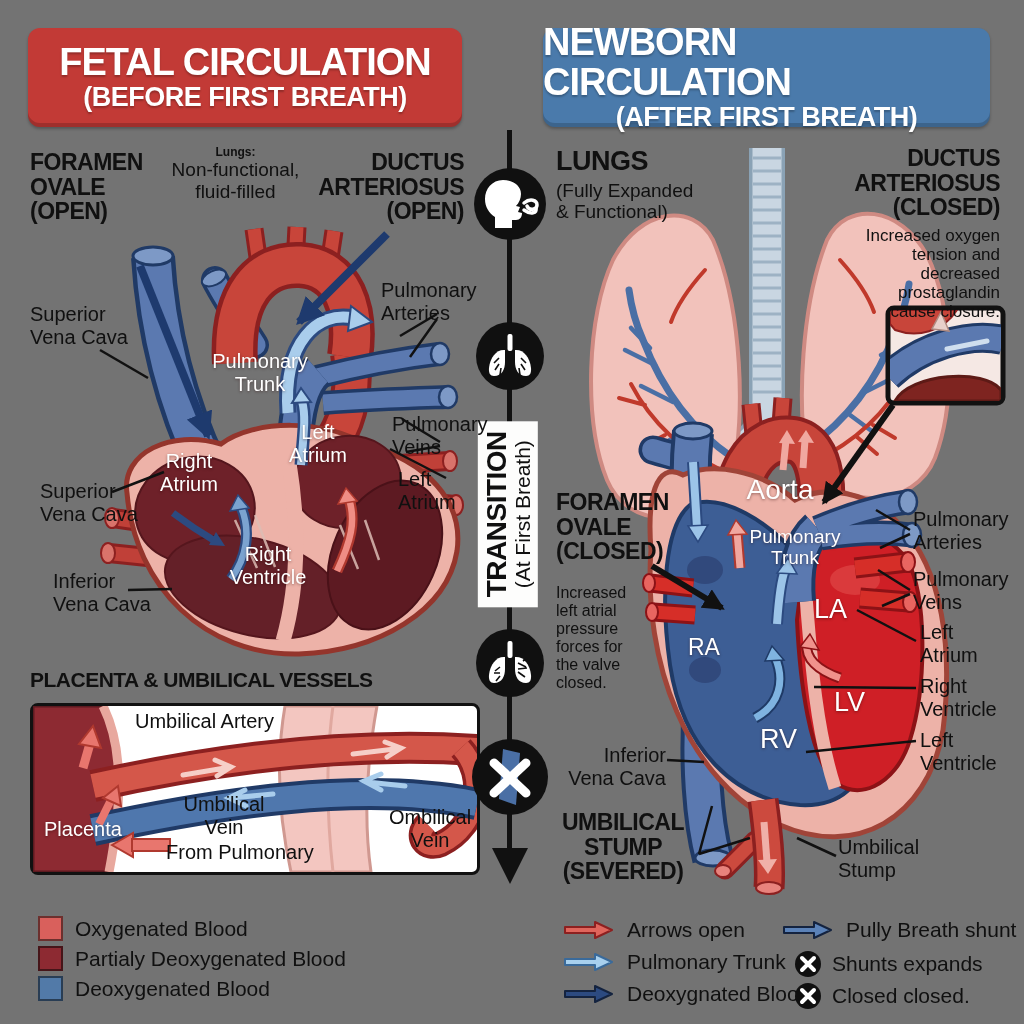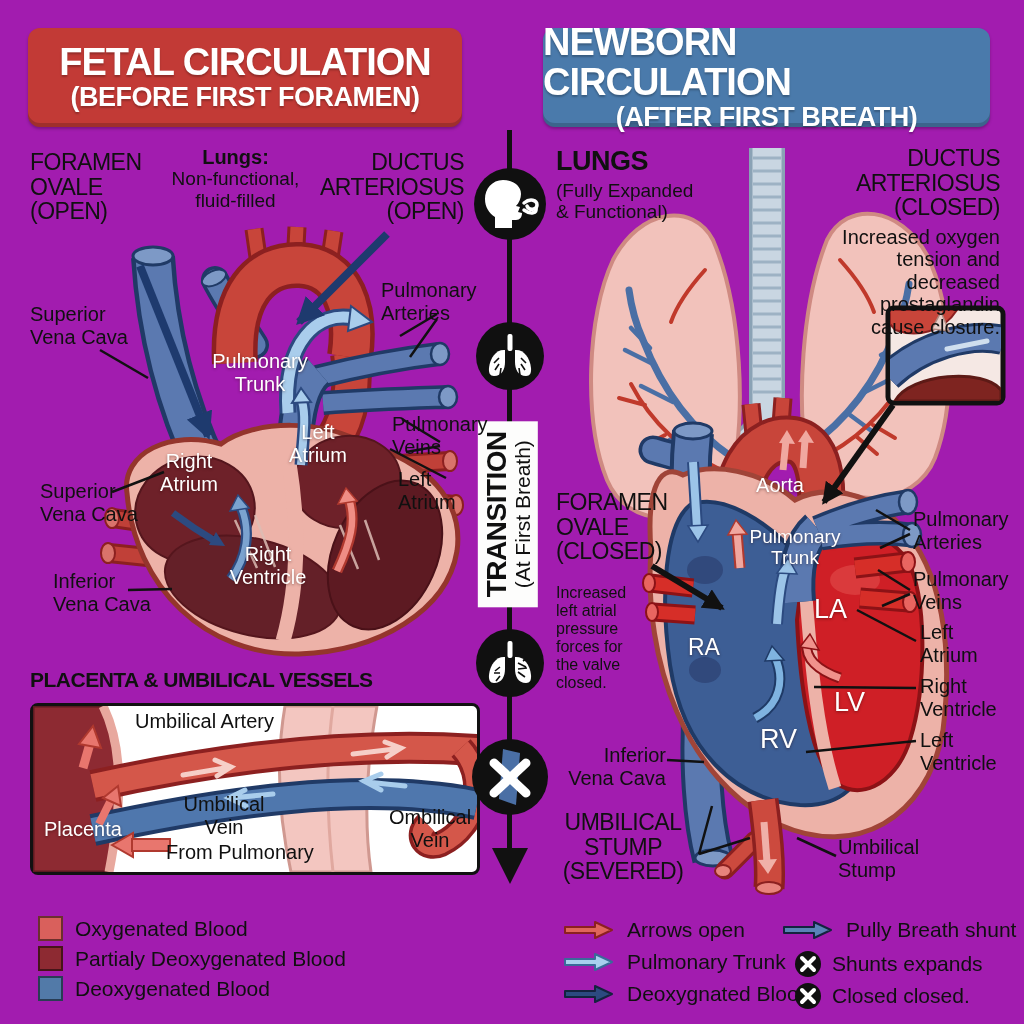--- a/index.html
+++ b/index.html
@@ -1,22 +1,22 @@
 <!DOCTYPE html>
 <html><head>
 <meta charset="utf-8">
 <style>
   html,body{margin:0;padding:0;background:#ffffff}
-  .stage{position:relative;width:1024px;height:1024px;background:#a21caf;overflow:hidden;
+  .stage{position:relative;width:1024px;height:1024px;background:#737373;overflow:hidden;
          font-family:"Liberation Sans","DejaVu Sans",sans-serif;color:#101010}
   .abs{position:absolute}
   .lbl{font-size:20px;line-height:1.14;white-space:pre-line}
-  .sm{font-size:20px;line-height:1.12;white-space:pre-line}
+  .sm{font-size:17px;line-height:1.12;white-space:pre-line}
   .md{font-size:19px;line-height:1.12;white-space:pre-line}
-  .big{font-size:23px;line-height:1.07;font-weight:normal;letter-spacing:-0.5px;white-space:pre-line}
+  .big{font-size:23px;line-height:1.07;font-weight:bold;letter-spacing:-0.5px;white-space:pre-line}
   .b{font-weight:bold}
   .w{color:#fff;text-shadow:0 1px 3px rgba(40,0,0,.45)}
   .ctr{text-align:center}
   .rt{text-align:right}
   .hdr{border-radius:12px;display:flex;flex-direction:column;align-items:center;justify-content:center;
        color:#fff;box-shadow:inset 0 -4px 0 rgba(0,0,0,.18), 0 2px 3px rgba(0,0,0,.25);z-index:10}
   .hdr .t{font-size:38px;font-weight:bold;letter-spacing:-1px;line-height:1.05;text-shadow:0 2px 2px rgba(0,0,0,.25)}
   .hdr .s{font-size:27px;font-weight:bold;letter-spacing:-0.5px;line-height:1.1;text-shadow:0 2px 2px rgba(0,0,0,.25)}
   .ill{z-index:2}
   .ovl{z-index:5;pointer-events:none}
@@ -31,21 +31,21 @@
   .trans-inner .t1{font-size:28px;font-weight:bold;letter-spacing:-0.5px;line-height:1.05}
   .trans-inner .t2{font-size:21px;line-height:1.1}
 </style>
 </head>
 <body>
 
 <div class="stage">
 
   <div class="abs hdr" style="left:28px;top:28px;width:434px;height:99px;background:#c23a36">
     <div class="t">FETAL CIRCULATION</div>
-    <div class="s">(BEFORE FIRST FORAMEN)</div>
+    <div class="s">(BEFORE FIRST BREATH)</div>
   </div>
   <div class="abs hdr" style="left:543px;top:28px;width:447px;height:99px;background:#4a7aab">
     <div class="t">NEWBORN CIRCULATION</div>
     <div class="s">(AFTER FIRST BREATH)</div>
   </div>
 
   <div class="abs cline" style="left:507px;top:130px;width:5px;height:722px;background:#111"></div>
   <div class="abs cline" style="left:492px;top:848px;width:0;height:0;border-left:18px solid transparent;border-right:18px solid transparent;border-top:36px solid #111"></div>
 
   <svg class="abs cicon" style="left:472px;top:166px" width="76" height="76" viewBox="0 0 76 76">
@@ -333,21 +333,21 @@
     <g stroke="#111" stroke-width="6" fill="none">
       <path d="M893,405 L824,502" marker-end="url(#mK)"></path>
       <path d="M652,566 L722,608" marker-end="url(#mK)"></path>
     </g>
   </svg>
 
   <div class="abs txt big" style="left:30px;top:150px">FORAMEN
 OVALE
 (OPEN)</div>
   <div class="abs txt ctr" style="left:148px;top:146px;width:175px">
-    <div class="md b" style="font-size:20px">Lungs:</div>
+    <div class="md b" style="font-size:12px">Lungs:</div>
     <div class="md">Non-functional,
 fluid-filled</div>
   </div>
   <div class="abs txt big rt" style="left:268px;top:150px;width:196px">DUCTUS
 ARTERIOSUS
 (OPEN)</div>
   <div class="abs txt lbl" style="left:30px;top:303px">Superior
 Vena Cava</div>
   <div class="abs txt lbl" style="left:381px;top:279px">Pulmonary
 Arteries</div>
@@ -394,21 +394,21 @@
   <div class="abs txt md" style="left:556px;top:180px">(Fully Expanded
 &amp; Functional)</div>
   <div class="abs txt big rt" style="left:800px;top:146px;width:200px">DUCTUS
 ARTERIOSUS
 (CLOSED)</div>
   <div class="abs txt sm rt" style="left:828px;top:226px;width:172px">Increased oxygen
 tension and
 decreased
 prostaglandin
 cause closure.</div>
-  <div class="abs txt w ctr" style="left:735px;top:474px;width:90px;font-size:20px">Aorta</div>
+  <div class="abs txt w ctr" style="left:735px;top:474px;width:90px;font-size:28px">Aorta</div>
   <div class="abs txt md w ctr" style="left:739px;top:526px;width:112px">Pulmonary
 Trunk</div>
   <div class="abs txt big" style="left:556px;top:490px">FORAMEN
 OVALE
 (CLOSED)</div>
   <div class="abs txt md" style="left:556px;top:584px;font-size:16px">Increased
 left atrial
 pressure
 forces for
 the valve

